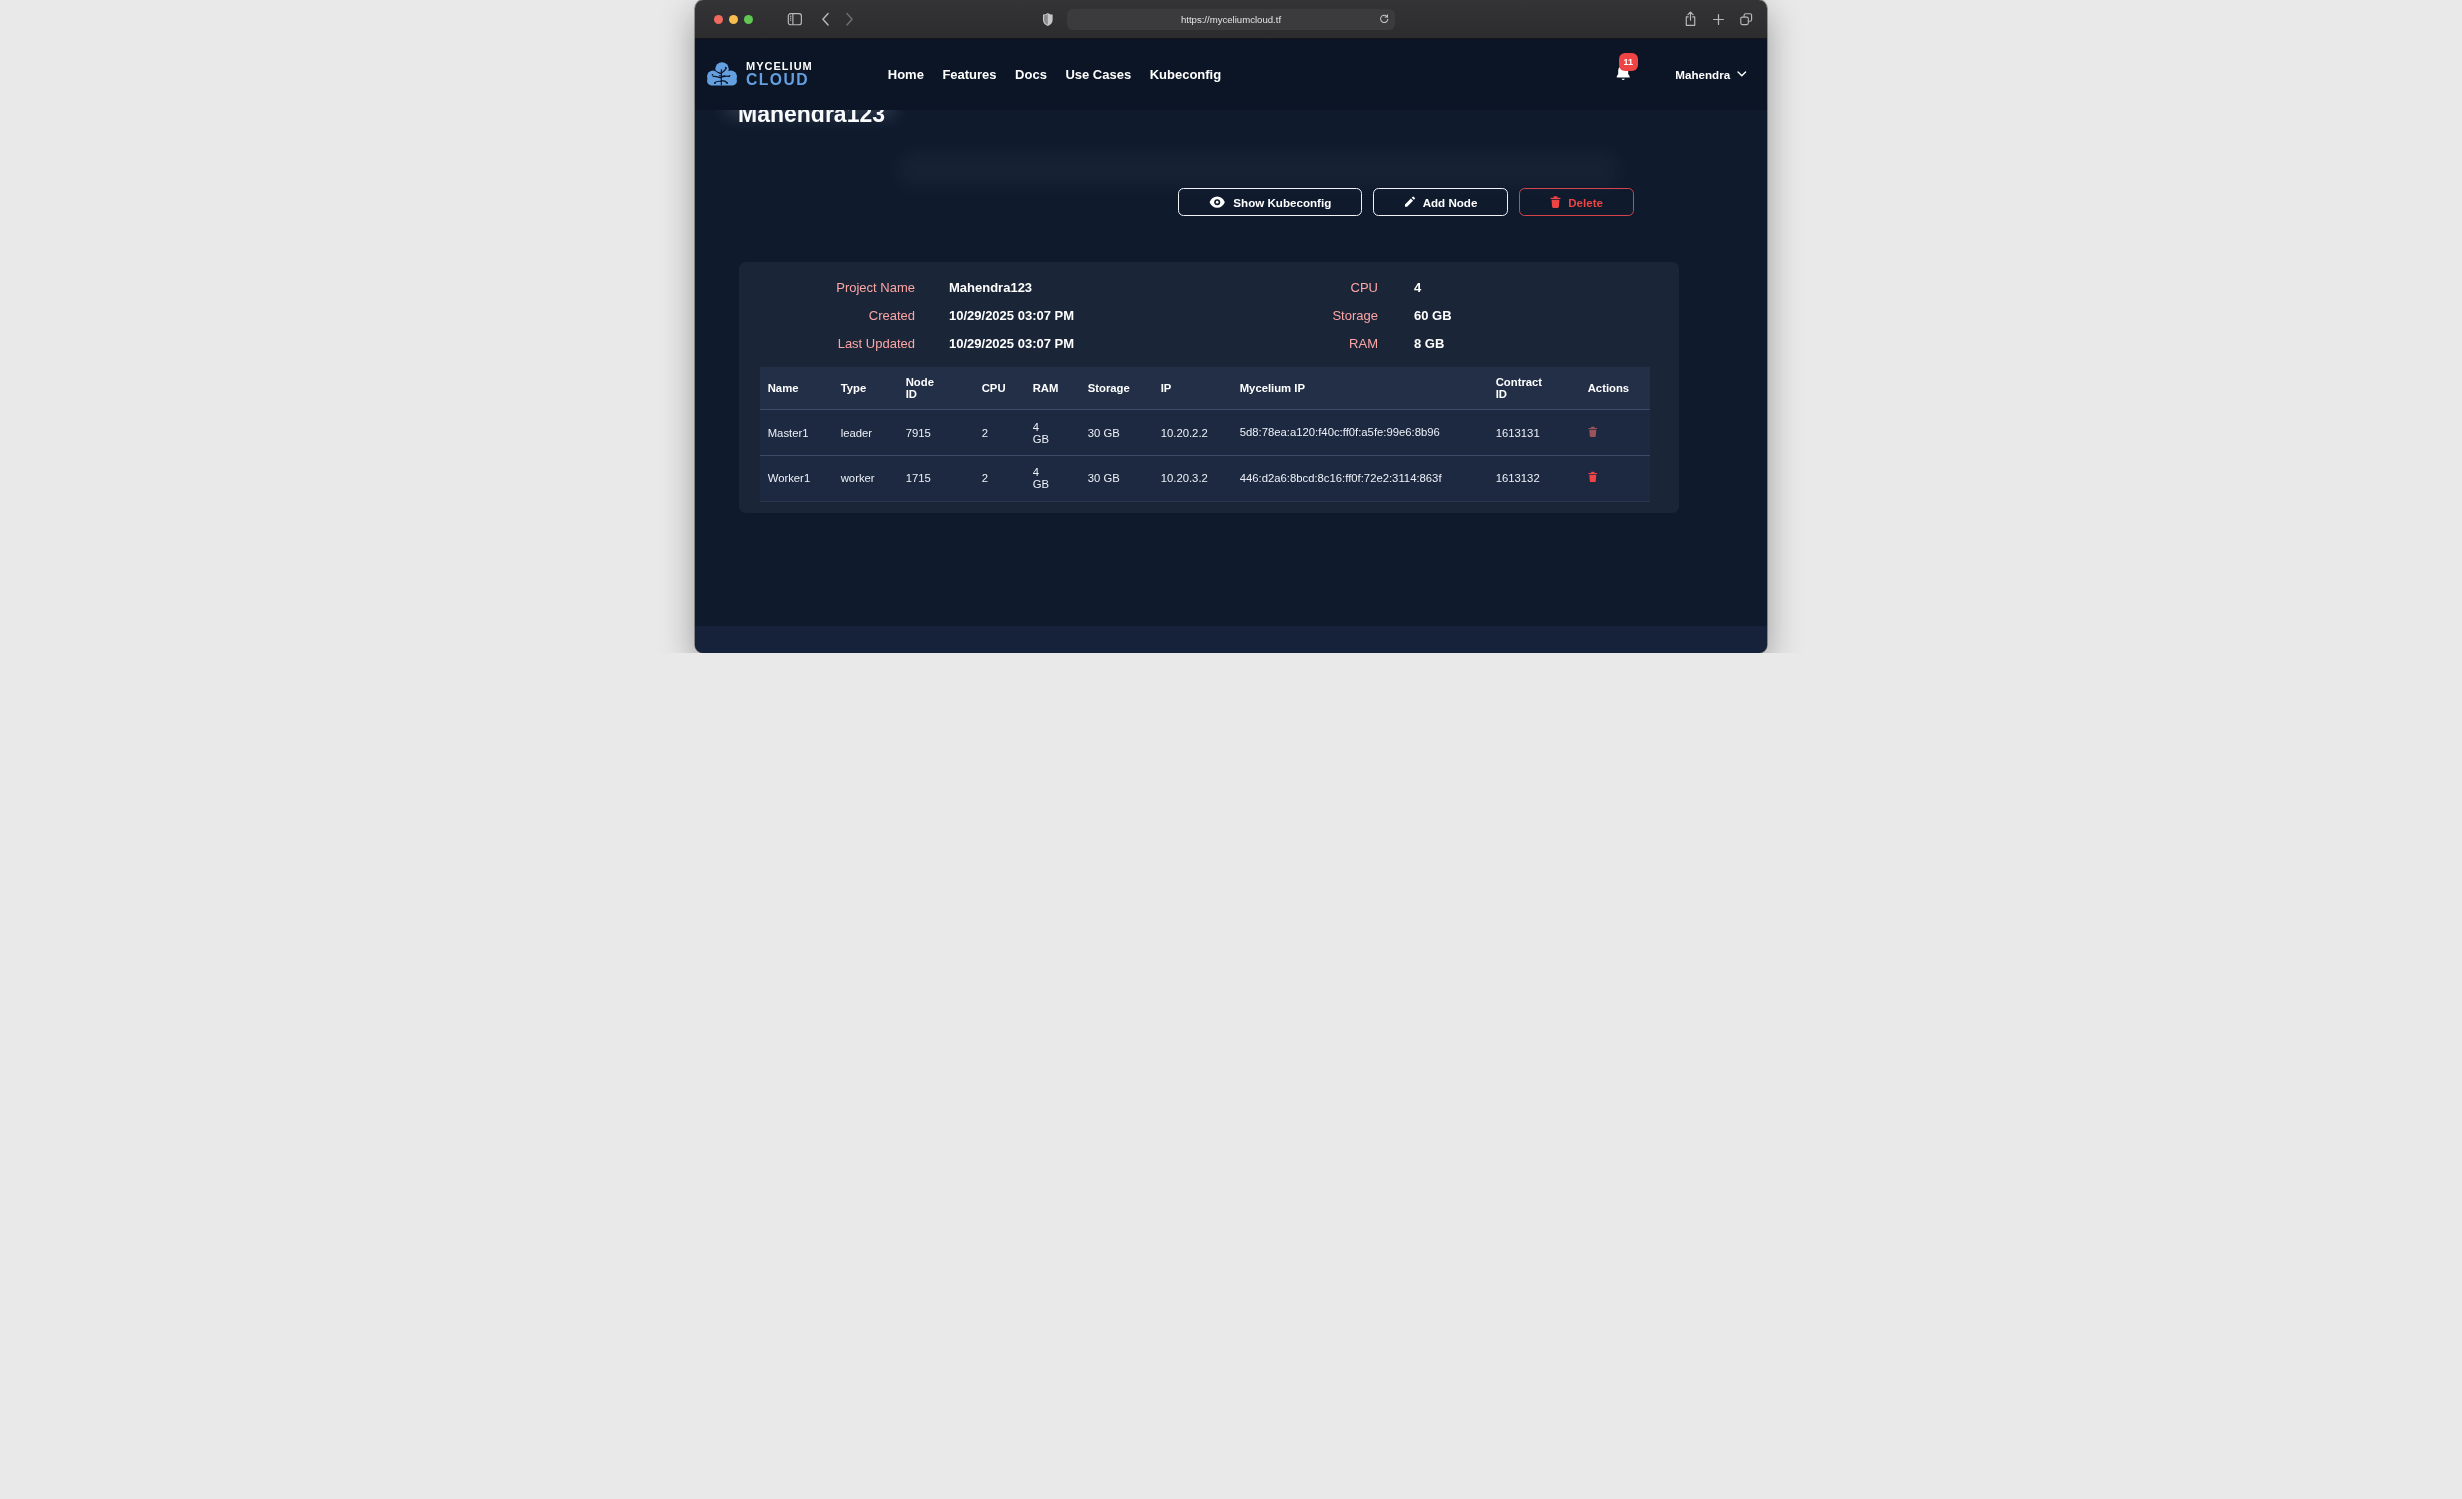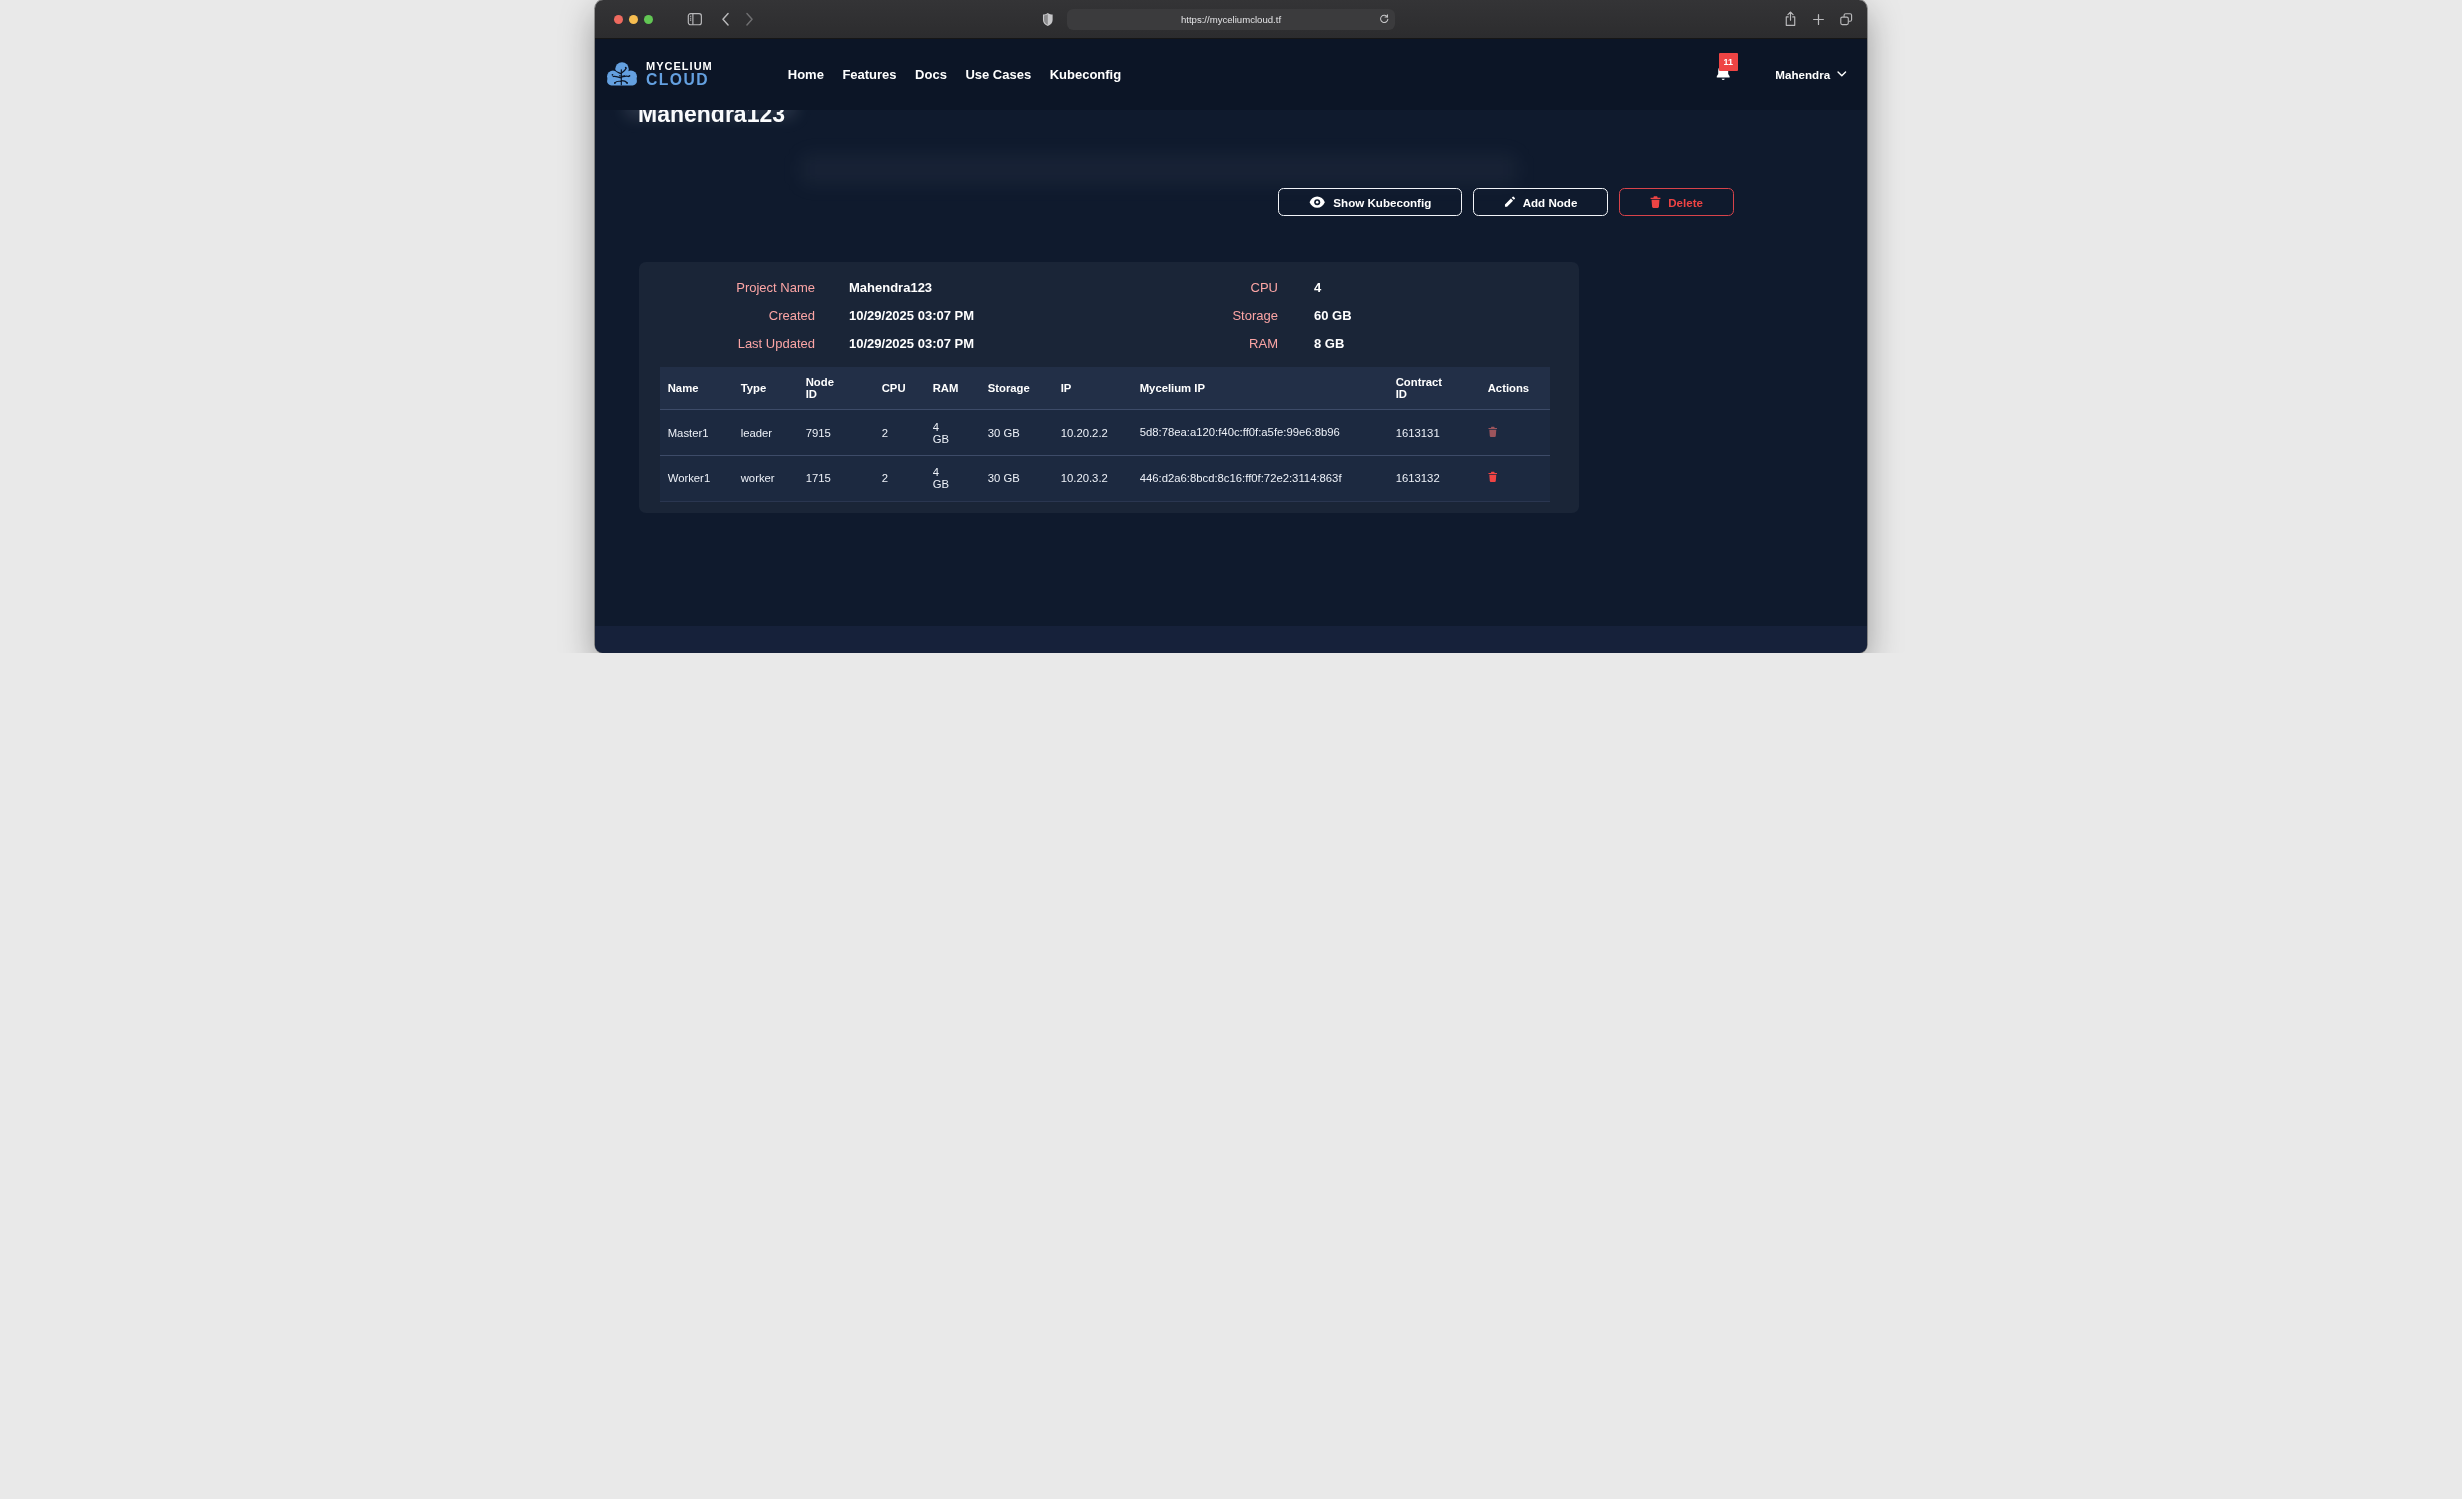--- a/index.html
+++ b/index.html
@@ -1,20 +1,20 @@
 <!DOCTYPE html>
 <html style="font-size:11px"><head>
 <meta charset="utf-8">
 <style>
   * { margin: 0; padding: 0; box-sizing: border-box; }
   html, body { background: #e9e9e9; font-family: "Liberation Sans", "DejaVu Sans", sans-serif; }
   body { display: flex; justify-content: center; align-items: flex-start; padding: 0; }
 
   .window {
-    width: 1272px; height: 653px;
+    width: 1072px; height: 653px;
     border-radius: 8.2px; overflow: hidden;
     box-shadow: 0 0 0 0.7px rgba(0,0,0,.45), 0 12.3px 34px rgba(0,0,0,.35);
     display: flex; flex-direction: column;
     position: relative;
   }
 
   
   .chrome {
     height: 39px; flex: 0 0 39px;
     background: linear-gradient(#343436, #2c2c2e);
@@ -53,21 +53,21 @@
   .brand { display: flex; align-items: center; gap: 6.8px; }
   .brand-text { display: flex; flex-direction: column; line-height: 1; }
   .brand-top { color: #ffffff; font-weight: 700; font-size: 11px; letter-spacing: 1px; }
   .brand-bottom { color: #64a0e0; font-weight: 800; font-size: 15.7px; letter-spacing: 1.4px; margin-top: 0.7px; }
   .nav-menu { display: flex; gap: 18.5px; margin-left: 75px; }
   .nav-item { color: #ffffff; font-size: 13px; font-weight: 600; text-decoration: none; cursor: pointer; }
   .nav-right { margin-left: auto; display: flex; align-items: center; }
   .bell-wrap { position: relative; cursor: pointer; margin-right: 44px; }
   .badge {
     position: absolute; top: -11.6px; left: 4.1px;
-    min-width: 18.5px; height: 18.5px; border-radius: 1px;
+    min-width: 18.5px; height: 18.5px; border-radius: 6px;
     background: #ef4444; color: #fff; font-size: 9px; font-weight: 700;
     display: flex; align-items: center; justify-content: center; padding: 0 2.7px;
   }
   .user-menu { display: flex; align-items: center; gap: 6.8px; cursor: pointer; }
   .user-name { color: #ffffff; font-size: 11.6px; font-weight: 700; }
 
   
   .main { flex: 1; background: #0f1a2d; position: relative; z-index: 1; display: flex; flex-direction: column; }
   .smudge-small {
     position: absolute; left: 30px; top: -18px; width: 171px; height: 26px;

